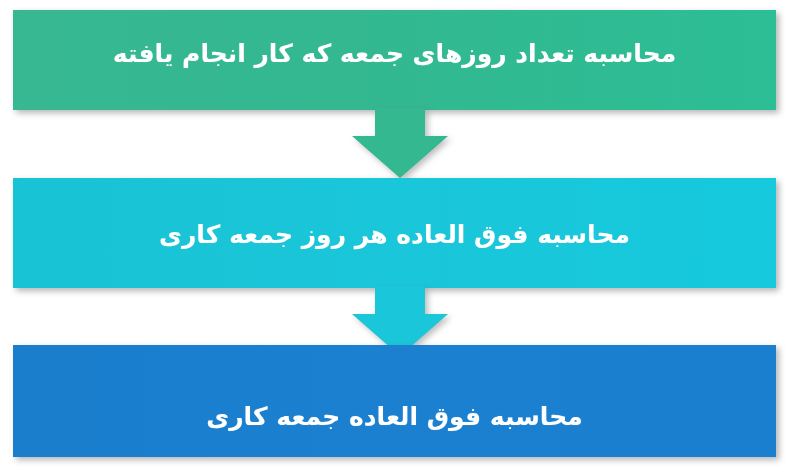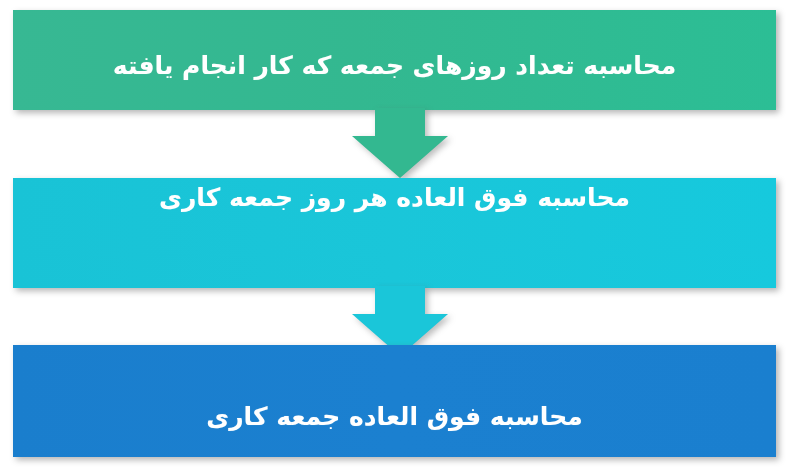--- a/index.html
+++ b/index.html
@@ -22,20 +22,21 @@
     background: #ffffff;
   }
 
   
   .bar {
     position: absolute;
     left: 13px;
     width: 763px;
     box-sizing: border-box;
     display: flex;
+    align-items: center;
     justify-content: center;
     filter: drop-shadow(3px 3px 3px rgba(90, 90, 90, 0.45));
   }
 
   .bar-label {
     color: #ffffff;
     font-size: 25px;
     font-weight: 700;
     line-height: 1.25;
     letter-spacing: 0.2px;
@@ -45,21 +46,21 @@
     text-align: center;
     text-shadow: 0 0 1px rgba(255,255,255,0.25);
   }
 
   
   #bar-1 {
     top: 10px;
     height: 100px;
     background: linear-gradient(90deg, #37b893 0%, #33b890 45%, #2cbe95 100%);
     align-items: flex-start;
-    padding-top: 40px;
+    padding-top: 28px;
   }
   #bar-1 .bar-label { font-size: 25px; }
 
   
   #bar-2 {
     top: 178px;
     height: 110px;
     background: linear-gradient(90deg, #19c3d6 0%, #1ac6d9 50%, #16c9dd 100%);
     padding-top: 4px;
   }

